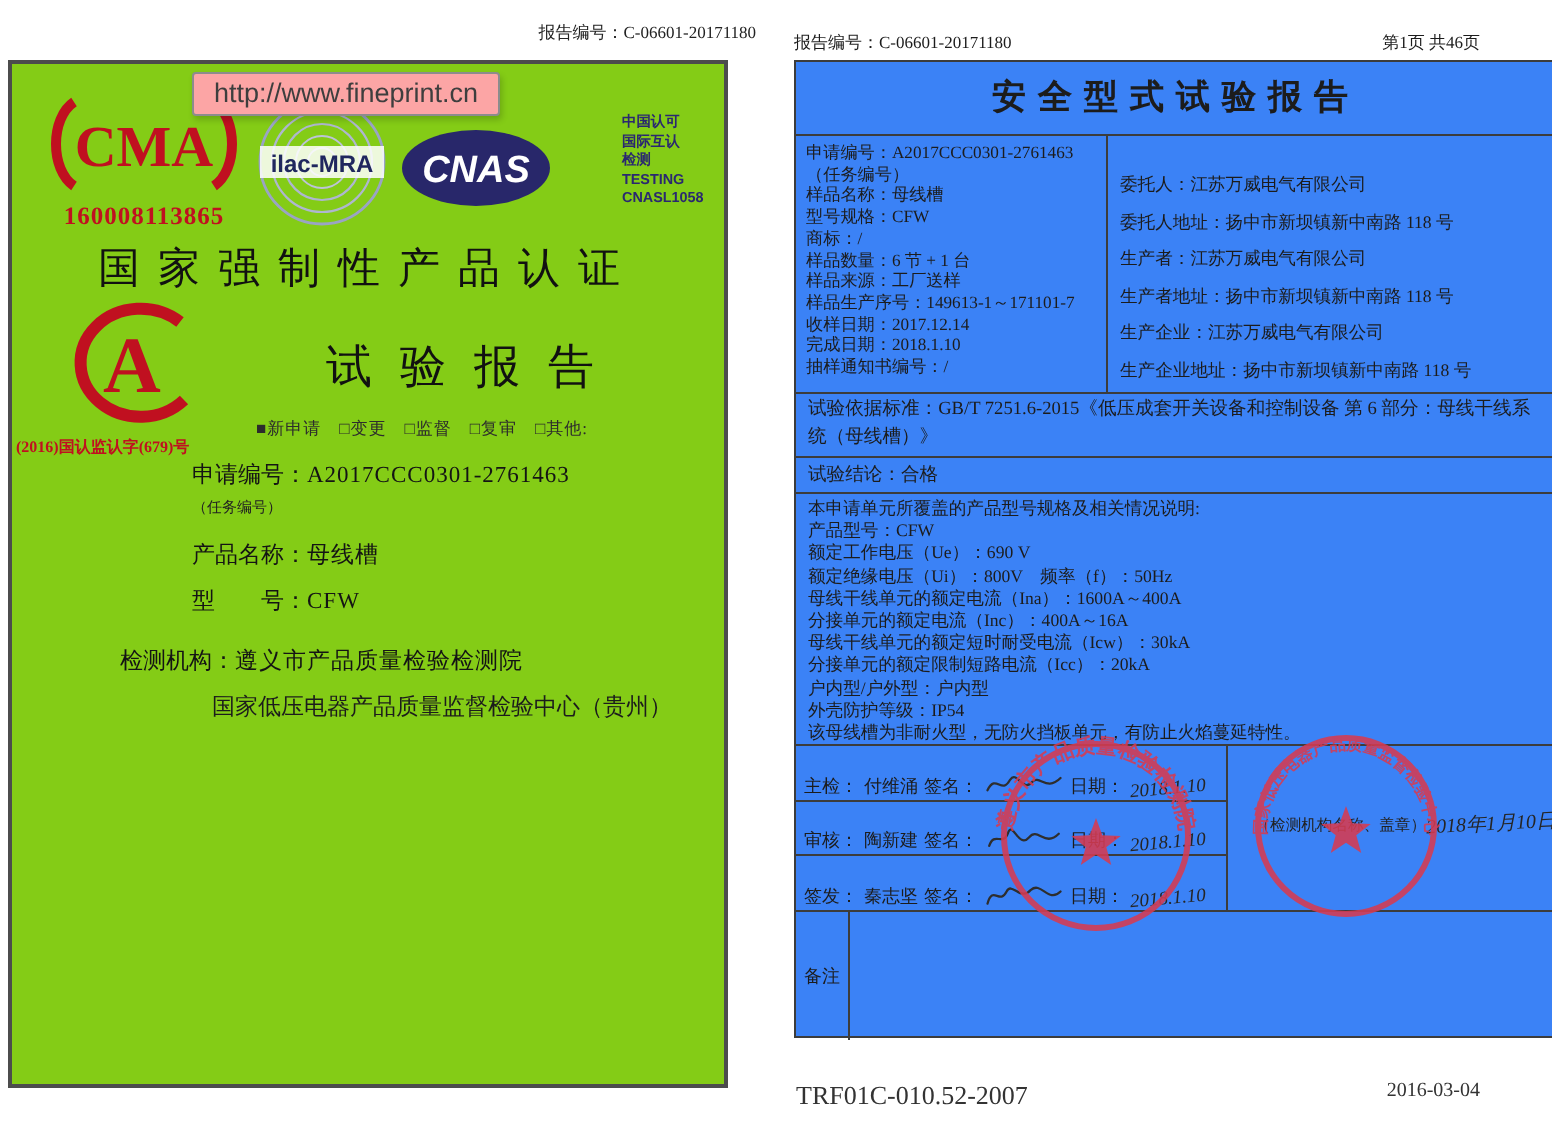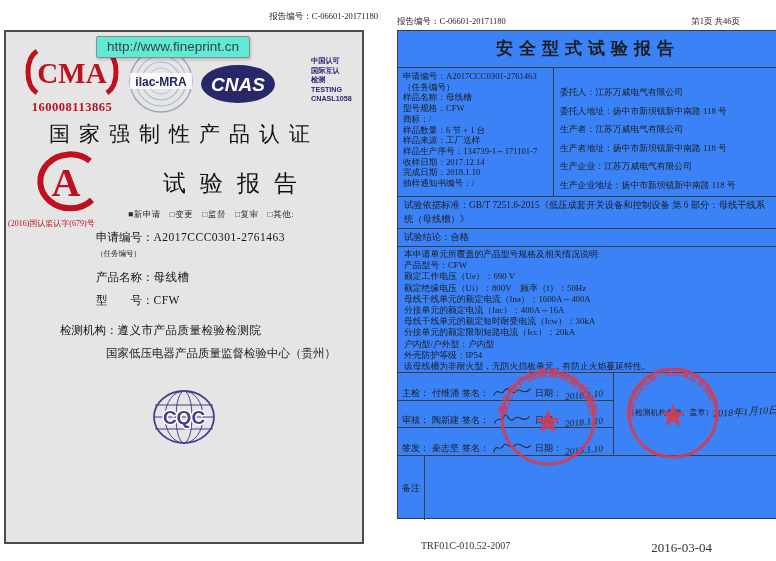--- a/index.html
+++ b/index.html
@@ -3,42 +3,42 @@
 <meta charset="utf-8">
 <style>
   html,body{margin:0;padding:0;}
   body{
     width:776px;height:561px;position:relative;background:#ffffff;
     font-family:"Liberation Serif","DejaVu Serif",serif;color:#1c1c1c;overflow:hidden;
   }
   .abs{position:absolute;}
   
   .lp-no{left:248px;top:11px;width:130px;text-align:right;font-size:8.5px;color:#222;}
-  #lp{left:4px;top:30px;width:360px;height:514px;border:2px solid #4c4c4c;box-sizing:border-box;background:#e5e5e5;}
+  #lp{left:4px;top:30px;width:360px;height:514px;border:2px solid #4c4c4c;box-sizing:border-box;background:#84cc16;}
   .cma{left:16px;top:14px;width:100px;text-align:center;}
   .cma-num{color:#c01020;font-weight:bold;font-size:12.5px;letter-spacing:.5px;margin-top:-2px;}
   .ilac{left:122px;top:16px;}
   .cnas{left:194px;top:30px;}
   .cnas-side{left:270px;top:24px;font-family:"Liberation Sans",sans-serif;font-weight:bold;color:#2a2870;font-size:7.2px;line-height:9.6px;margin-left:35px;}
   .t1{top:88px;left:0;width:100%;text-align:center;font-size:21px;letter-spacing:9px;color:#111;}
   .cal{left:22px;top:116px;}
-  .cal-cap{left:2px;top:186px;width:130px;font-size:8px;font-weight:normal;color:#c01020;}
+  .cal-cap{left:2px;top:186px;width:130px;font-size:8px;font-weight:bold;color:#c01020;}
   .t2{top:136px;left:112px;width:238px;text-align:center;font-size:23px;letter-spacing:14px;color:#111;}
   .checks{top:177px;left:110px;font-size:8.5px;color:#2c2c2c;letter-spacing:.5px;padding-left:12px;}
   .fld{font-size:11.5px;color:#141414;}
   .fld .v{letter-spacing:.5px;}
   .f1{top:198px;left:90px;}
   .f1b{top:217px;left:90px;font-size:7.5px;color:#222;}
   .f2{top:238px;left:90px;}
   .f3{top:261px;left:90px;}
   .f4{top:291px;left:54px;}
   .f4b{top:314px;left:100px;font-size:11.5px;}
   .cqc{left:146px;top:355px;}
   
-  .wm{left:96px;top:36px;padding:2px 10px 3px;background:#5eead4;border:1px solid #8c8c8c;border-radius:2px;
+  .wm{left:96px;top:36px;padding:2px 10px 3px;background:#fca5a5;border:1px solid #8c8c8c;border-radius:2px;
       box-shadow:1px 2px 3px rgba(0,0,0,.18);font:13.5px "Liberation Sans",sans-serif;color:#3e3e3e;z-index:9;}
   
   .rp-no{left:397px;top:16px;font-size:8.5px;}
   .rp-pg{left:598px;top:16px;width:142px;text-align:right;font-size:8.5px;}
   #rt{left:397px;top:30px;width:382px;height:489px;border:1px solid #3c3c3c;box-sizing:border-box;background:#3b82f6;}
   #rt .row{position:absolute;left:0;width:100%;box-sizing:border-box;border-bottom:1px solid #3c3c3c;}
   .r-title{top:0;height:37px;text-align:center;line-height:36px;font-size:17px;font-weight:bold;letter-spacing:6px;}
   .r-info{top:37px;height:129px;display:flex;}
   .ic-l{width:155px;box-sizing:border-box;padding:3px 4px 0 5px;font-size:8.6px;line-height:10.7px;}
   .ic-r{flex:1;box-sizing:border-box;border-left:1px solid #3c3c3c;padding:15px 4px 0 6px;font-size:8.8px;line-height:18.5px;}
@@ -47,22 +47,22 @@
   .r-desc{top:216px;height:126px;padding:2px 6px;font-size:8.8px;line-height:11.2px;}
   .r-sig{top:342px;height:83px;display:flex;}
   .sig-left{width:215px;display:flex;flex-direction:column;box-sizing:border-box;}
   .sig-row{flex:1;display:flex;align-items:flex-end;gap:3px;padding:0 4px;font-size:9px;}
   .sig-row.bb{border-bottom:1px solid #3c3c3c;}
   .sig-right{flex:1;border-left:1px solid #3c3c3c;display:flex;flex-direction:row;justify-content:flex-end;align-items:center;padding-bottom:4px;box-sizing:border-box;}
   .sig-note{font-size:7.8px;color:#222;}
   .r-rem{top:425px;height:64px;display:flex;border-bottom:none !important;gap:22px;}
   .rem-lab{width:26px;border-right:1px solid #3c3c3c;display:flex;align-items:center;justify-content:center;font-size:9px;}
   .rem-body{flex:1;}
-  .ft-l{left:398px;top:540px;font-size:10px;color:#333;margin-left:23px;}
-  .ft-r{left:612px;top:540px;width:100px;text-align:right;font-size:13px;color:#333;}
+  .ft-l{left:398px;top:540px;font-size:13px;color:#333;}
+  .ft-r{left:640px;top:540px;width:100px;text-align:right;font-size:10px;color:#333;}
   
   .hand{display:inline-block;font-style:italic;transform:rotate(-5deg);color:#252525;font-size:9.5px;white-space:nowrap;}
   .hand-big{font-size:10px;transform:rotate(-3deg);}
   .stamp{position:absolute;z-index:6;opacity:.88;pointer-events:none;}
   .sigscribble{flex:0 0 auto;}
 </style>
 </head>
 <body>
 
 <div style="position:absolute;inset:0;">
@@ -128,31 +128,20 @@
       <span>产品名称：</span><span class="v">母线槽</span>
     </div>
     <div class="abs fld f3">
       <span>型　　号：</span><span class="v">CFW</span>
     </div>
     <div class="abs fld f4">
       <span>检测机构：</span><span class="v">遵义市产品质量检验检测院</span>
     </div>
     <div class="abs f4b">国家低压电器产品质量监督检验中心（贵州）</div>
 
-    <div class="abs cqc">
-      <svg width="64" height="60" viewBox="0 0 64 60">
-        <ellipse cx="32" cy="30" rx="30" ry="26" fill="none" stroke="#4a3b8e" stroke-width="1.8"></ellipse>
-        <ellipse cx="32" cy="30" rx="19" ry="26" fill="none" stroke="#4a3b8e" stroke-width="1"></ellipse>
-        <ellipse cx="32" cy="30" rx="8" ry="26" fill="none" stroke="#4a3b8e" stroke-width="1"></ellipse>
-        <line x1="3" y1="18" x2="61" y2="18" stroke="#4a3b8e" stroke-width="1"></line>
-        <line x1="2" y1="30" x2="62" y2="30" stroke="#4a3b8e" stroke-width="1"></line>
-        <line x1="3" y1="42" x2="61" y2="42" stroke="#4a3b8e" stroke-width="1"></line>
-        <text x="32" y="37" text-anchor="middle" font-size="19" font-weight="bold" fill="#4a3b8e" stroke="#ffffff" stroke-width="3" paint-order="stroke" font-family="Liberation Sans, sans-serif">CQC</text>
-      </svg>
-    </div>
   </div>
 
   <div class="abs wm">
     <span>http://www.fineprint.cn</span>
   </div>
 
   <div class="abs rp-no">报告编号：C-06601-20171180</div>
   <div class="abs rp-pg">第1页 共46页</div>
 
   <div class="abs" id="rt">
@@ -161,21 +150,21 @@
 
     <div class="row r-info">
       <div class="ic-l">
         <div>申请编号：A2017CCC0301-2761463</div>
         <div>（任务编号）</div>
         <div>样品名称：母线槽</div>
         <div>型号规格：CFW</div>
         <div>商标：/</div>
         <div>样品数量：6 节 + 1 台</div>
         <div>样品来源：工厂送样</div>
-        <div>样品生产序号：134739-1～171101-7</div>
+        <div>样品生产序号：149613-1～171101-7</div>
         <div>收样日期：2017.12.14</div>
         <div>完成日期：2018.1.10</div>
         <div>抽样通知书编号：/</div>
       </div>
       <div class="ic-r">
         <div>委托人：江苏万威电气有限公司</div>
         <div>委托人地址：扬中市新坝镇新中南路 118 号</div>
         <div>生产者：江苏万威电气有限公司</div>
         <div>生产者地址：扬中市新坝镇新中南路 118 号</div>
         <div>生产企业：江苏万威电气有限公司</div>

